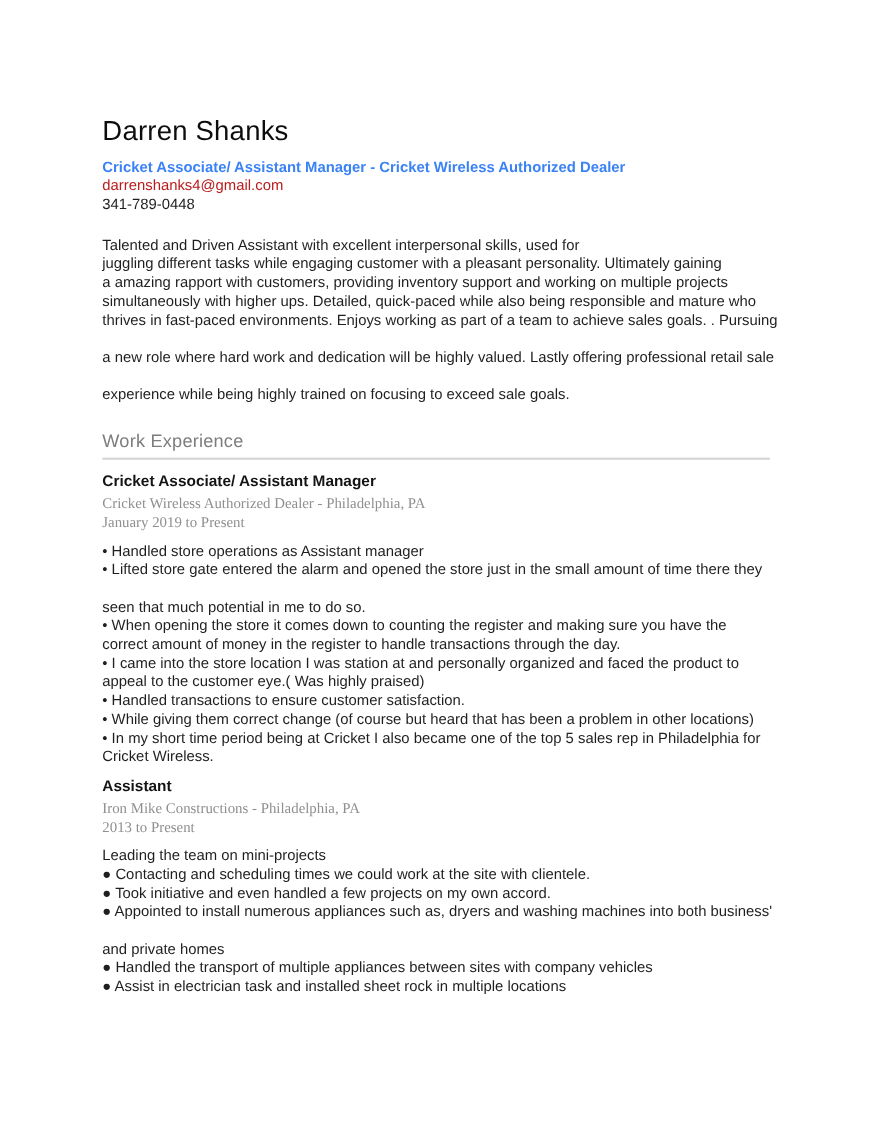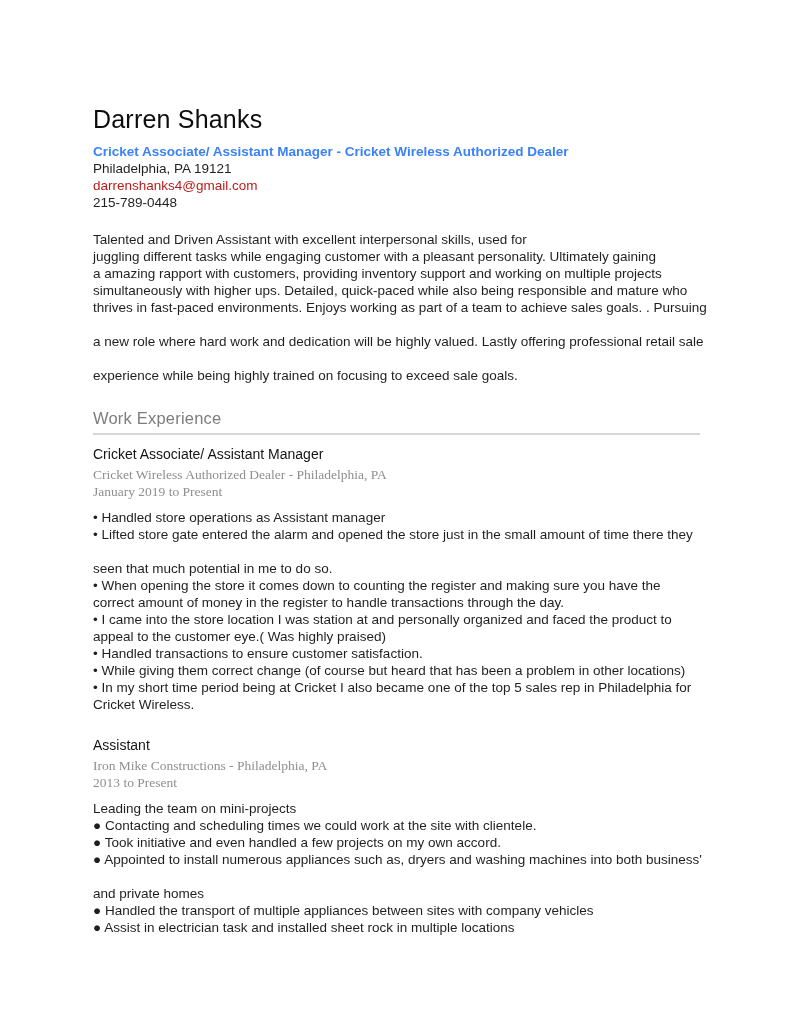--- a/index.html
+++ b/index.html
@@ -58,43 +58,42 @@
   .rule {
     width: 607px;
     height: 2px;
     background: #d6d6d6;
     margin: 0 0 12px 0;
   }
   .job h3 {
     margin: 0 0 4px 0;
     font-size: 14px;
     line-height: 15px;
-    font-weight: 400;
+    font-weight: 700;
     color: #141414;
   }
   .muted {
     font-size: 13.5px;
     line-height: 17px;
     color: #8f8f8f;
     font-family: Liberation Serif, serif;
   }
   .desc { margin-top: 9px; }
-  .job + .job { margin-top: 25px; }
+  .job + .job { margin-top: 11px; }
 </style>
 </head>
 <body>
 
 <div class="page">
 
   <header>
     <h1 class="name">Darren Shanks</h1>
     <div class="headline">Cricket Associate/ Assistant Manager - Cricket Wireless Authorized Dealer</div>
-    <div class="contact-line">Philadelphia, PA 19121</div>
     <div class="contact-line"><a class="email">darrenshanks4@gmail.com</a></div>
-    <div class="contact-line">215-789-0448</div>
+    <div class="contact-line">341-789-0448</div>
   </header>
 
   <section class="summary">
     <div class="text">Talented and Driven Assistant with excellent interpersonal skills, used for
 juggling different tasks while engaging customer with a pleasant personality. Ultimately gaining
 a amazing rapport with customers, providing inventory support and working on multiple projects
 simultaneously with higher ups. Detailed, quick-paced while also being responsible and mature who
 thrives in fast-paced environments. Enjoys working as part of a team to achieve sales goals. . Pursuing
 
 a new role where hard work and dedication will be highly valued. Lastly offering professional retail sale

